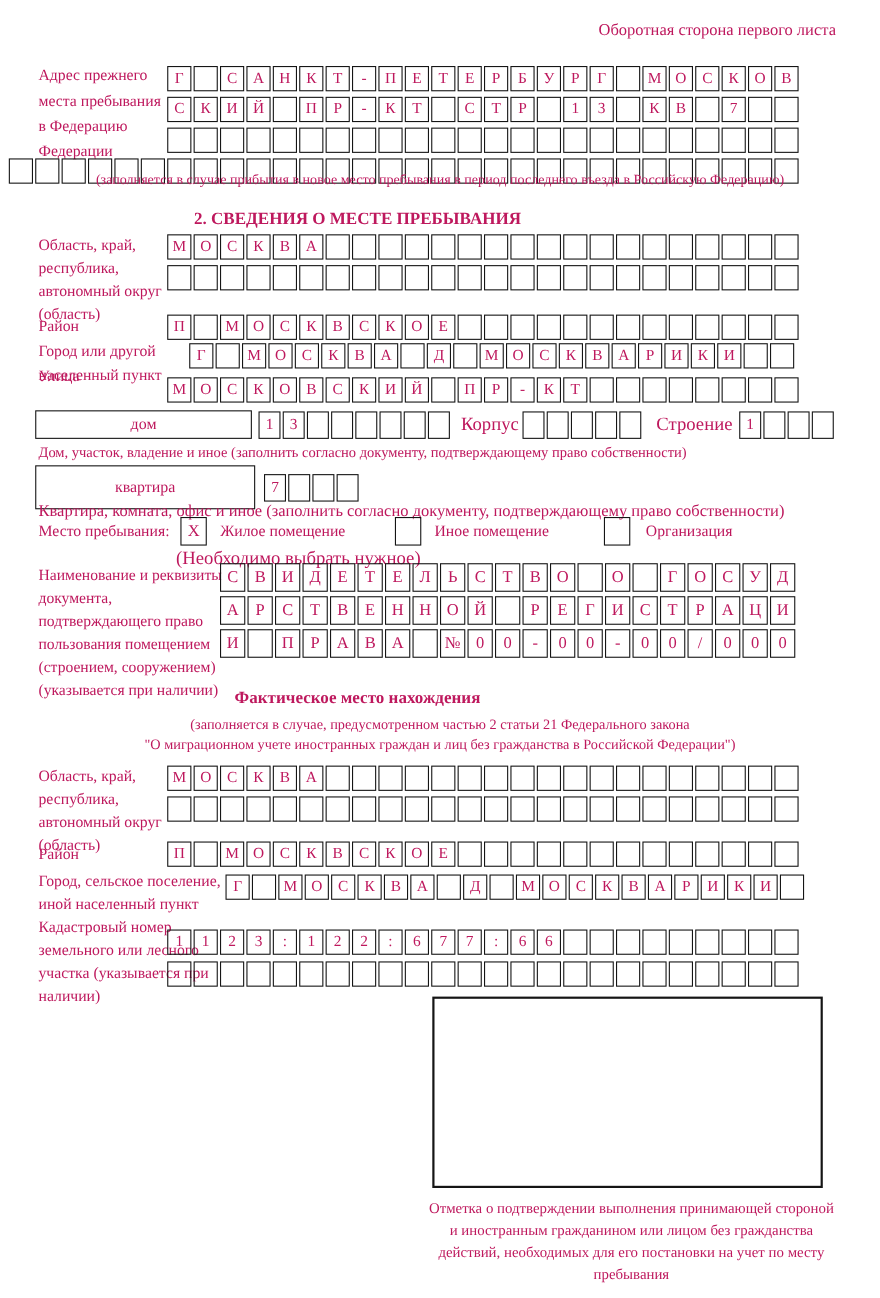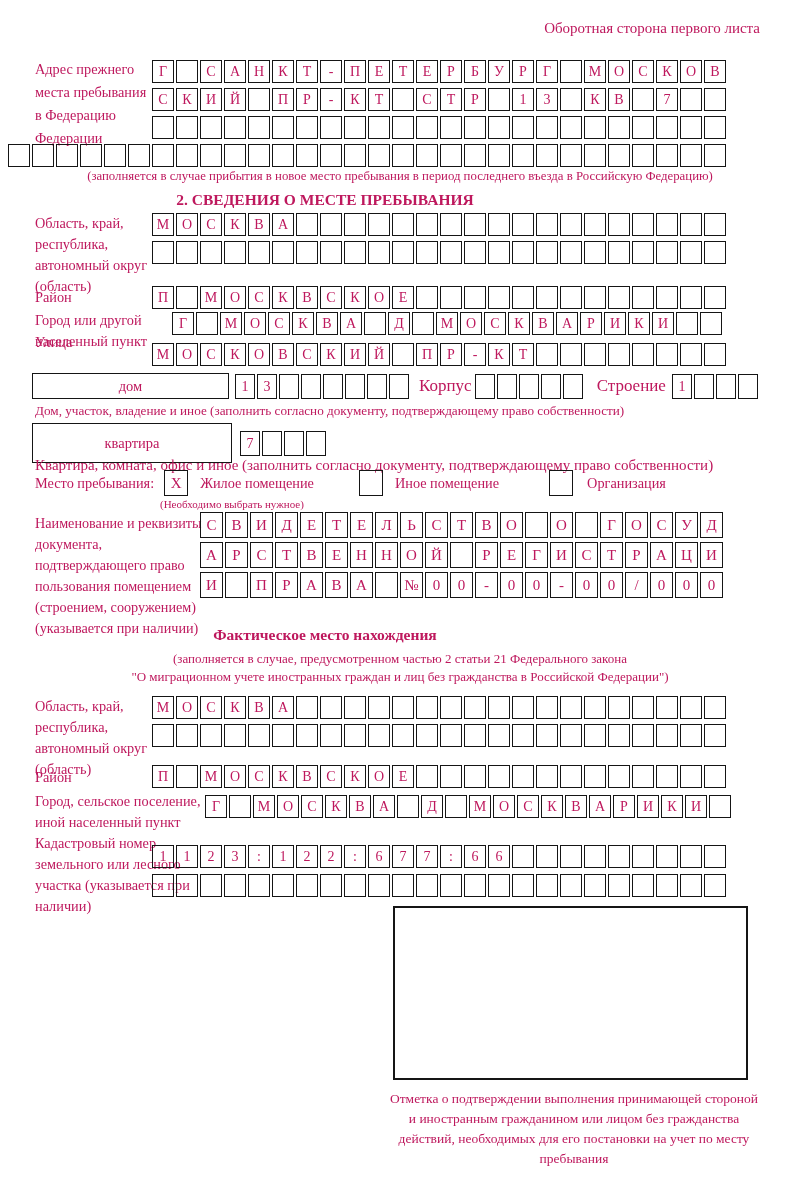--- a/index.html
+++ b/index.html
@@ -144,21 +144,21 @@
       <span class="cell"></span>
       <span class="cell"></span>
       <span class="cell"></span>
       <span class="cell"></span>
       <span class="cell"></span>
       <span class="cell"></span>
       <span class="cell"></span>
       <span class="cell"></span>
       <span class="cell"></span>
     </div>
-  <div class="cap center" style="top:169px;">(заполняется в случае прибытия в новое место пребывания в период последнего въезда в Российскую Федерацию)</div>
+  <div class="cap center" style="top:156px;">(заполняется в случае прибытия в новое место пребывания в период последнего въезда в Российскую Федерацию)</div>
 
   <div class="title" style="top:191px;">2. СВЕДЕНИЯ О МЕСТЕ ПРЕБЫВАНИЯ</div>
 
   <div class="lbl" style="left:35px;top:213px;width:118px;">Область, край, республика, автономный округ (область)</div>
   <div class="cells" style="left:152px;top:213px;">
       <span class="cell">М</span>
       <span class="cell">О</span>
       <span class="cell">С</span>
       <span class="cell">К</span>
       <span class="cell">В</span>
@@ -339,21 +339,21 @@
 
   <div class="hrow" style="left:35px;top:470px;font-size:14.3px;">
     <span>Место пребывания:</span>
     <span class="check" style="margin-left:10px;">X</span>
     <span style="margin-left:12px;">Жилое помещение</span>
     <span class="check" style="margin-left:45px;"></span>
     <span style="margin-left:12px;">Иное помещение</span>
     <span class="check" style="margin-left:50px;"></span>
     <span style="margin-left:14px;">Организация</span>
   </div>
-  <div class="cap" style="left:160px;top:498px;font-size:11px;">(Необходимо выбрать нужное)</div>
+  <div class="cap" style="left:160px;top:498px;font-size:17px;">(Необходимо выбрать нужное)</div>
 
   <div class="lbl" style="left:35px;top:513px;width:172px;font-size:14.2px;">Наименование и реквизиты документа, подтверждающего право пользования помещением (строением, сооружением) (указывается при наличии)</div>
   <div class="cells lg" style="left:200px;top:512px;">
       <span class="cell">С</span>
       <span class="cell">В</span>
       <span class="cell">И</span>
       <span class="cell">Д</span>
       <span class="cell">Е</span>
       <span class="cell">Т</span>
       <span class="cell">Е</span>

